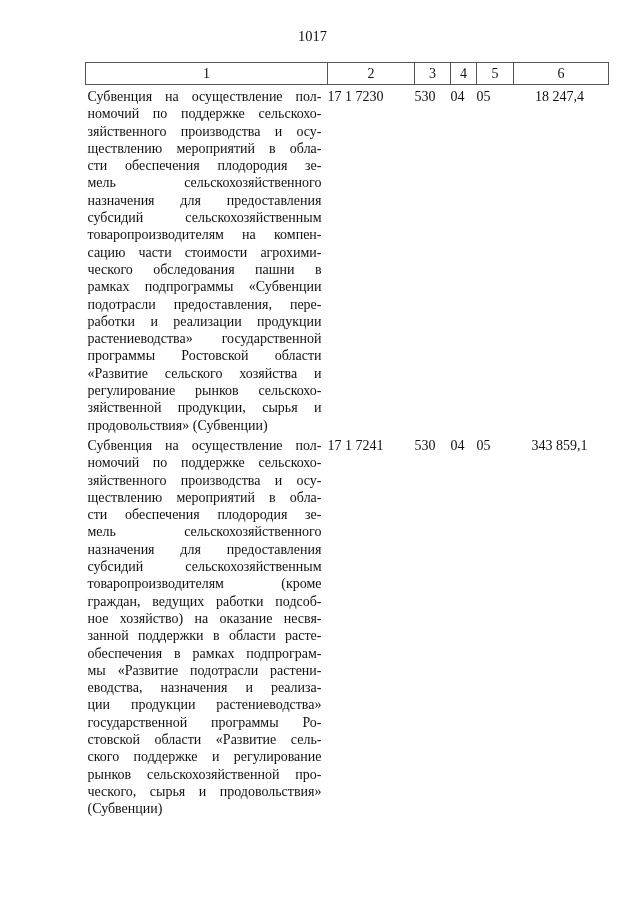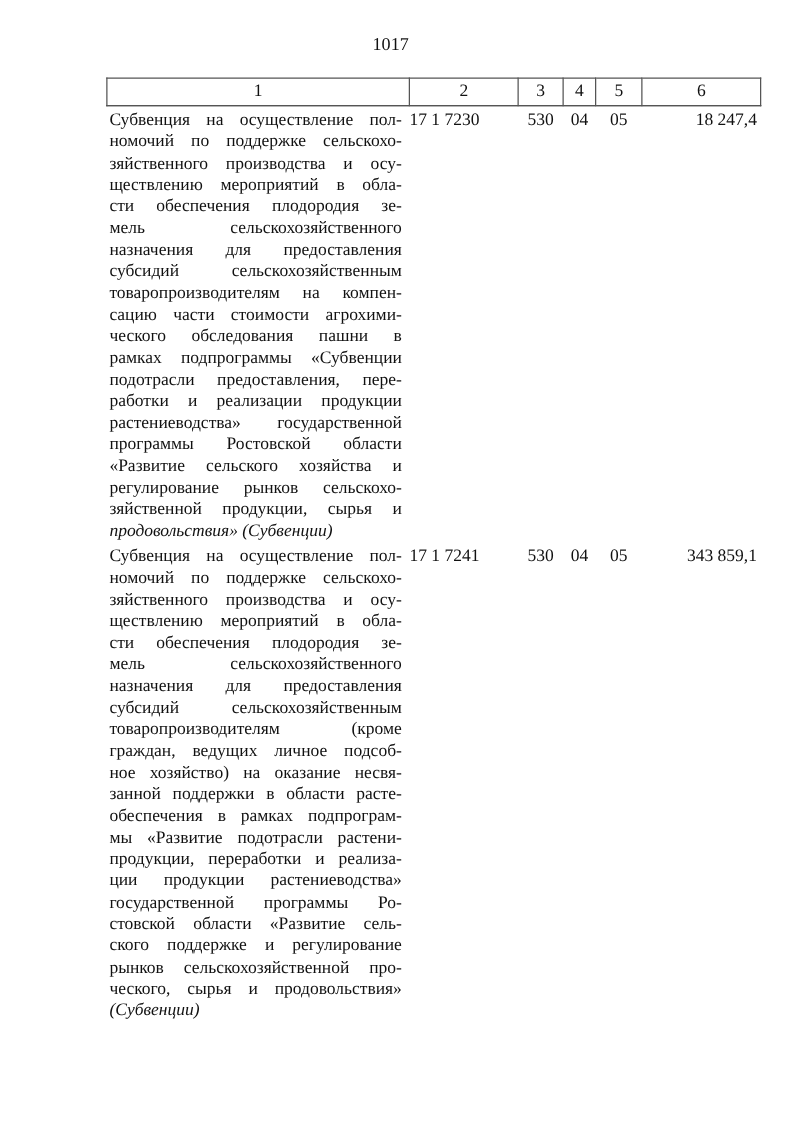--- a/index.html
+++ b/index.html
@@ -10,26 +10,26 @@
   table.budget col.c1 { width: 242px; }
   table.budget col.c2 { width: 87px; }
   table.budget col.c3 { width: 36px; }
   table.budget col.c4 { width: 26px; }
   table.budget col.c5 { width: 37px; }
   table.budget col.c6 { width: 95px; }
   thead th { border: 1px solid #555; font-weight: normal; text-align: center; height: 21px; padding: 0; line-height: 21px; }
   tbody td { vertical-align: top; padding: 0; line-height: 17.3px; }
   td.desc { text-align: justify; padding-right: 6px; padding-left: 2px; hyphens: manual; }
   td.code { text-align: left; padding-top: 1px; }
-  td.num { text-align: center; padding-top: 1px; margin-left: 46px; }
-  td.amount { text-align: right; padding-right: 3px; padding-top: 1px; }
+  td.num { padding-top: 1px; margin-left: 46px; }
+  td.amount { text-align: center; padding-right: 3px; padding-top: 1px; }
   tr.row1 td { padding-top: 3px; height: 307px; }
   tr.row2 td { padding-top: 3px; }
   .line { display: block; text-align: justify; text-align-last: justify; white-space: nowrap; }
-  .line.last { text-align-last: left; font-style: italic; }
+  .line.last { text-align-last: left; }
 </style>
 </head>
 <body>
 
 <div class="page-number">1017</div>
 
 <table class="budget">
   <colgroup>
     <col class="c1">
       <col class="c2">
@@ -82,26 +82,26 @@
       <td class="desc">
         <span class="line">Субвенция на осуществление пол-</span>
         <span class="line">номочий по поддержке сельскохо-</span>
         <span class="line">зяйственного производства и осу-</span>
         <span class="line">ществлению мероприятий в обла-</span>
         <span class="line">сти обеспечения плодородия зе-</span>
         <span class="line">мель сельскохозяйственного</span>
         <span class="line">назначения для предоставления</span>
         <span class="line">субсидий сельскохозяйственным</span>
         <span class="line">товаропроизводителям (кроме</span>
-        <span class="line">граждан, ведущих личное подсоб-</span>
+        <span class="line">граждан, ведущих работки подсоб-</span>
         <span class="line">ное хозяйство) на оказание несвя-</span>
         <span class="line">занной поддержки в области расте-</span>
         <span class="line">обеспечения в рамках подпрограм-</span>
         <span class="line">мы «Развитие подотрасли растени-</span>
-        <span class="line">продукции, переработки и реализа-</span>
+        <span class="line">еводства, назначения и реализа-</span>
         <span class="line">ции продукции растениеводства»</span>
         <span class="line">государственной программы Ро-</span>
         <span class="line">стовской области «Развитие сель-</span>
         <span class="line">ского поддержке и регулирование</span>
         <span class="line">рынков сельскохозяйственной про-</span>
         <span class="line">ческого, сырья и продовольствия»</span>
         <span class="line last">(Субвенции)</span>
       </td>
       <td class="code">17 1 7241</td>
       <td class="num">530</td>

